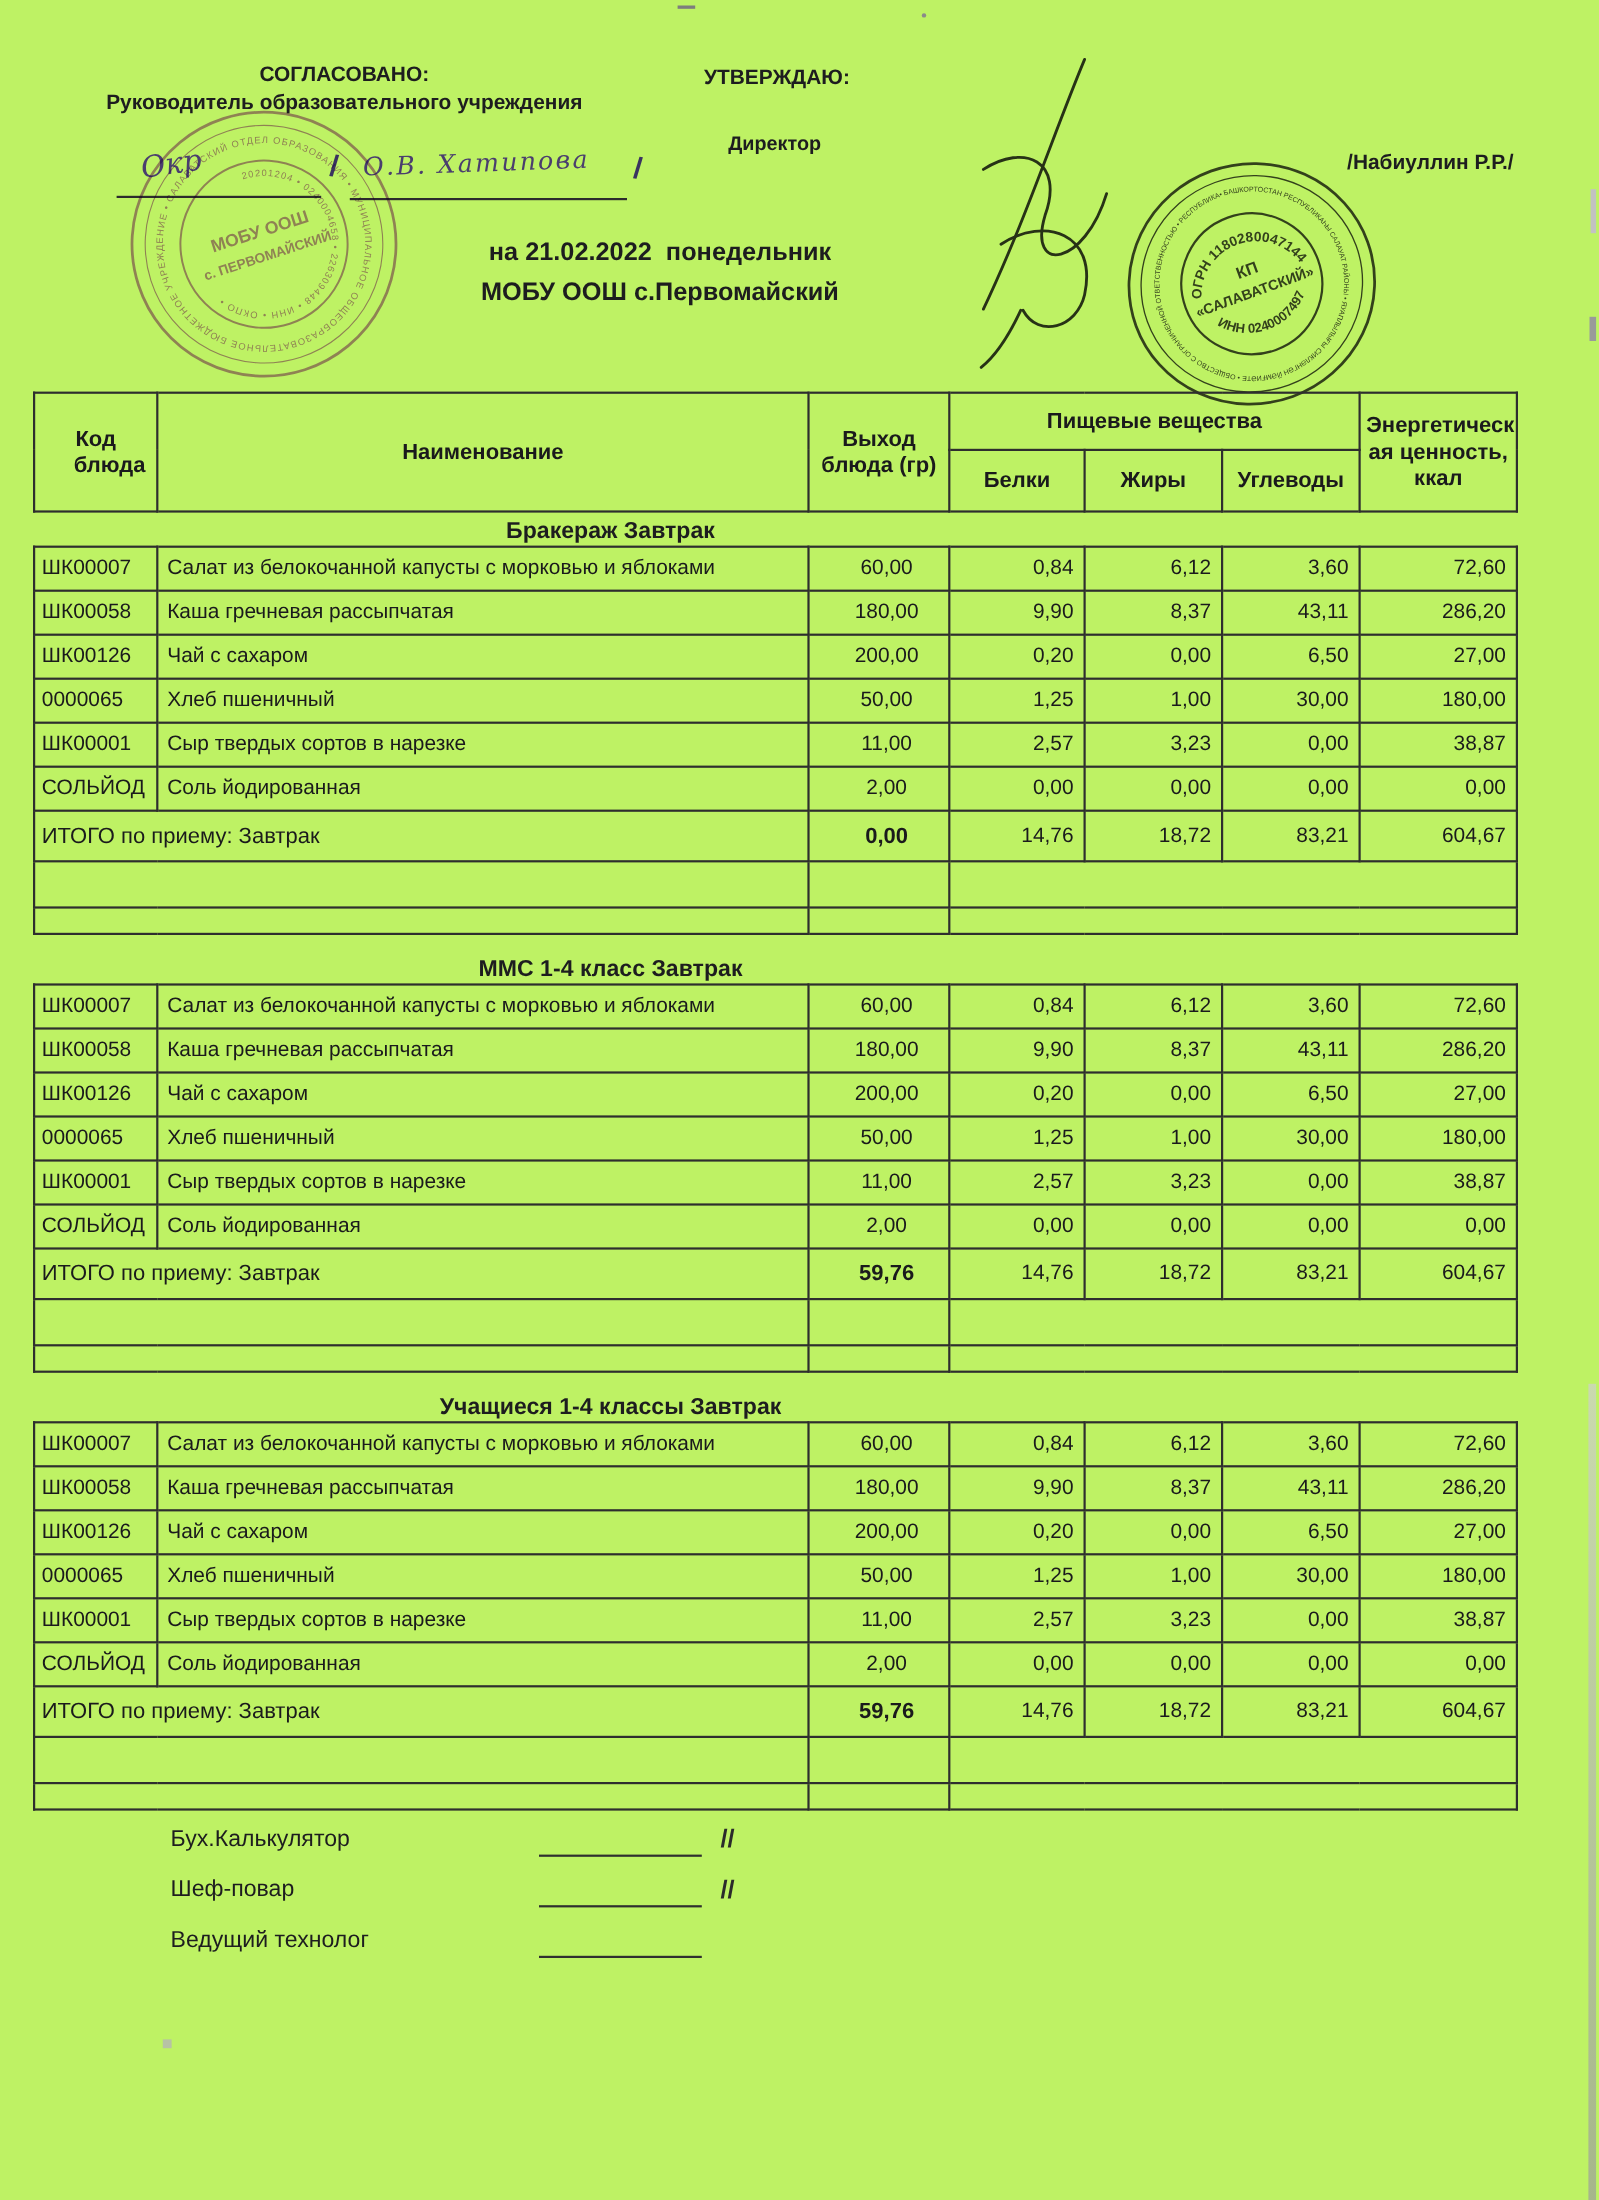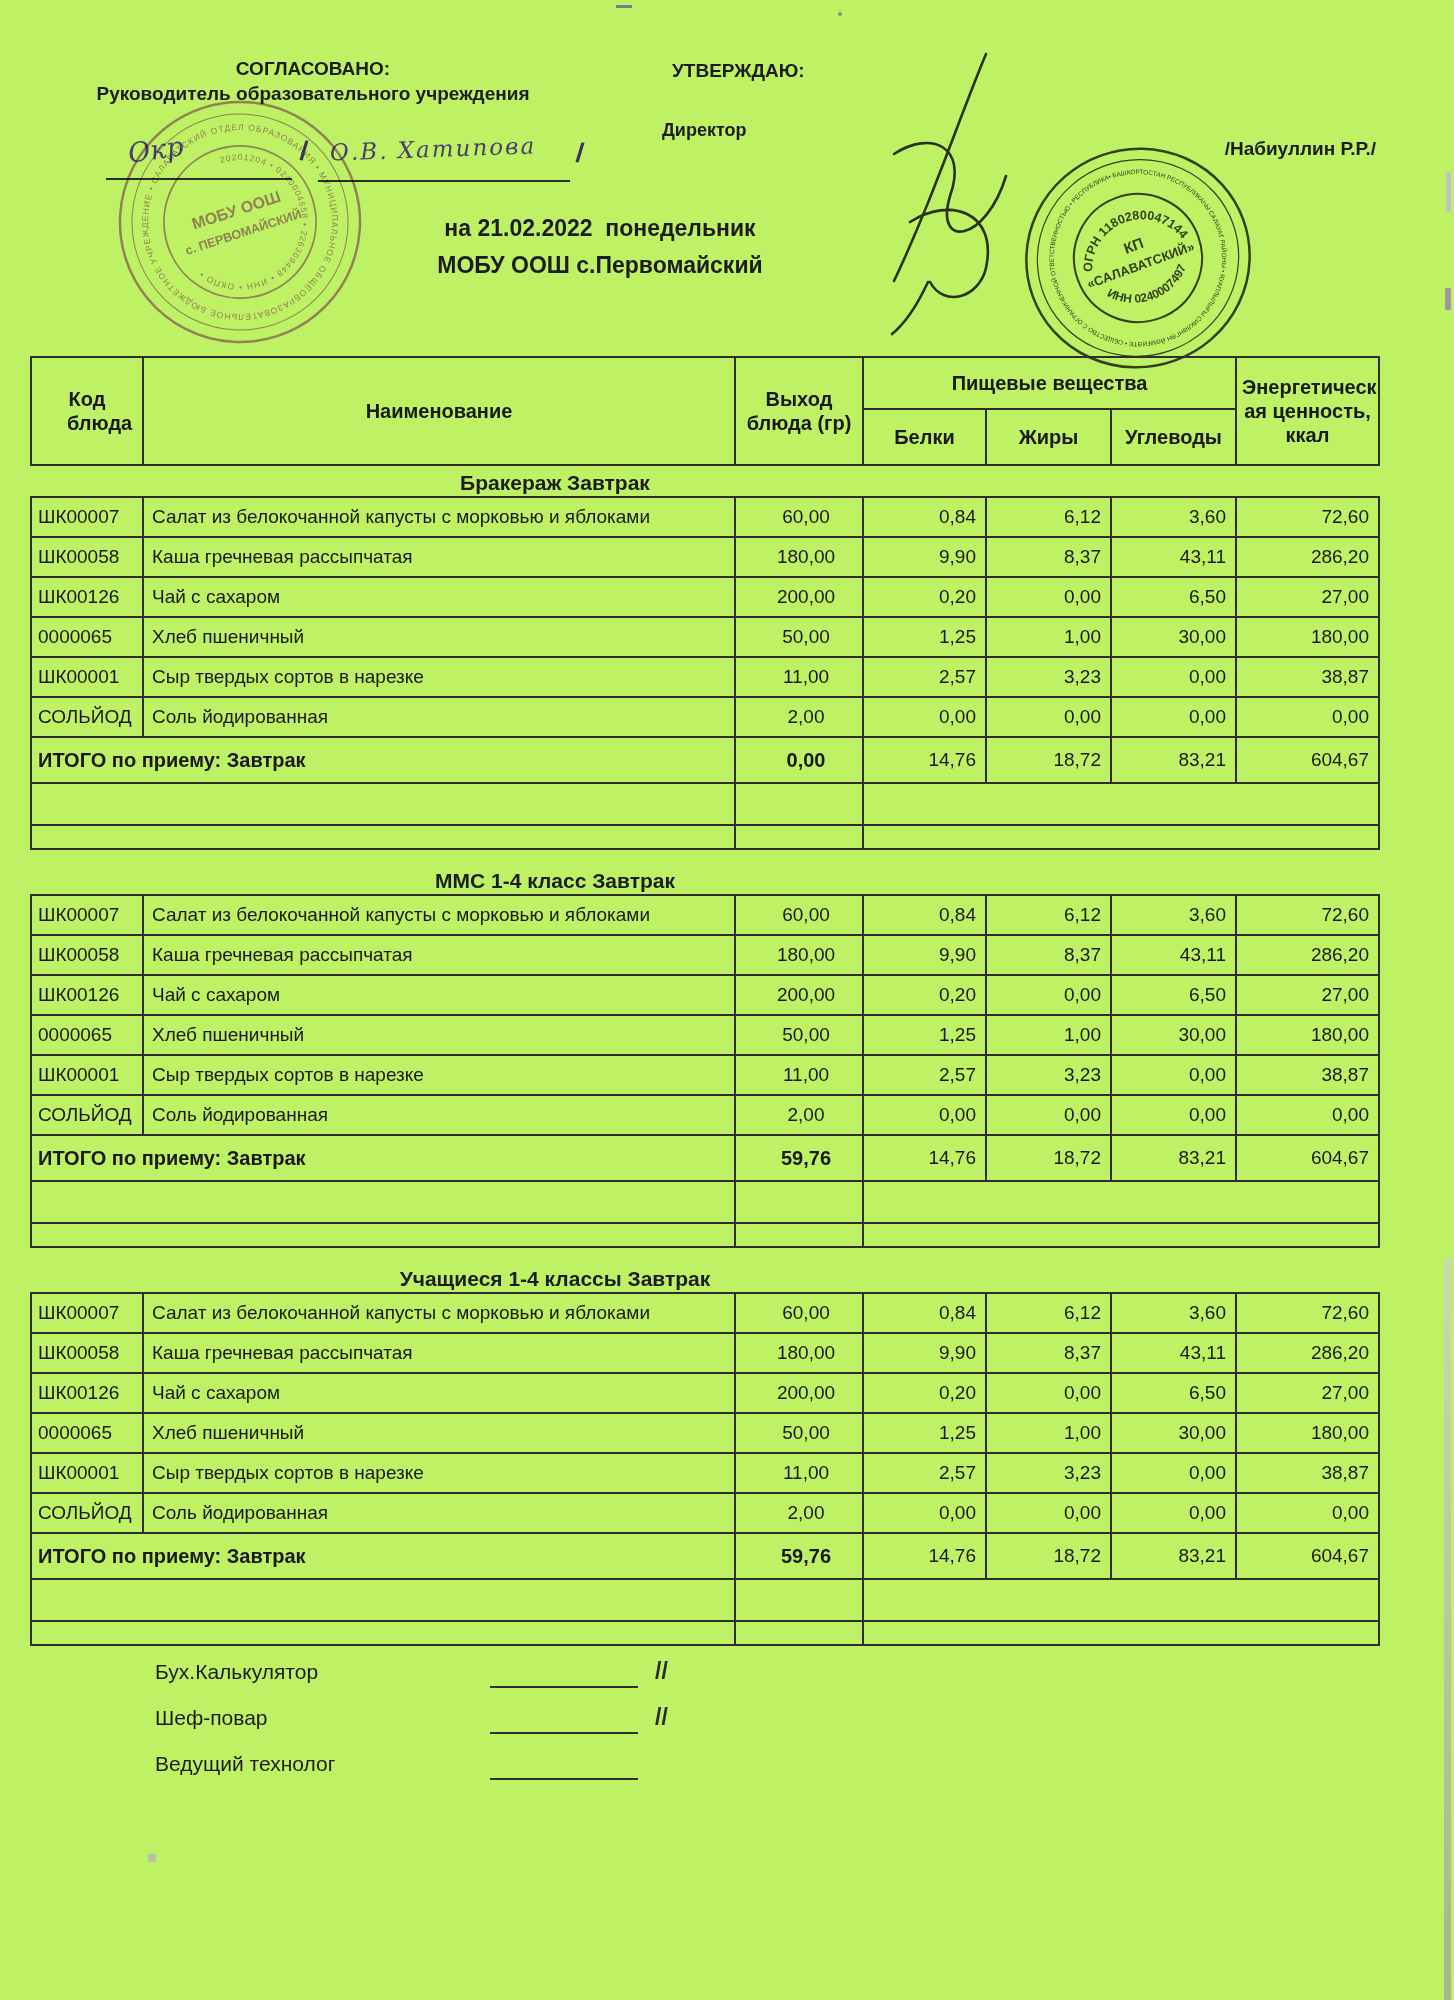--- a/index.html
+++ b/index.html
@@ -4,21 +4,21 @@
 <style>
   html,body{margin:0;padding:0;background:#e8e8e8;}
   .page{
     position:relative;width:1454px;height:2000px;margin:0 auto;
     background:#bef264;overflow:hidden;color:#1d1d1f;
     font-family:"Liberation Sans",sans-serif;
   }
   
   .agreed-block{position:absolute;left:30px;top:56px;width:566px;text-align:center;
     font-weight:bold;font-size:19px;line-height:25px;}
-  .approve-title{position:absolute;left:672px;top:60px;font-weight:bold;font-size:19px;}
+  .approve-title{position:absolute;left:640px;top:60px;font-weight:bold;font-size:19px;}
   .director-label{position:absolute;left:662px;top:120px;font-weight:bold;font-size:18px;}
   .nabiullin{position:absolute;left:1180px;top:138px;width:196px;text-align:right;
     font-weight:bold;font-size:19px;}
   .menu-title-block{position:absolute;left:300px;top:210px;width:600px;text-align:center;font-weight:bold;}
   .menu-title{font-size:27px;line-height:40px;}
   .menu-date{font-size:23px;line-height:37px;white-space:pre-wrap;}
   .menu-org{font-size:23px;line-height:36px;}
   
   .hand{font-family:"DejaVu Serif",serif;font-style:italic;color:#4a3e6e;}
   .sig-hand1{position:absolute;left:128px;top:134px;font-size:27px;transform:rotate(-8deg);}
@@ -43,21 +43,21 @@
   .sections{position:absolute;left:30px;top:470px;width:1390px;}
   .section-title{width:1050px;text-align:center;font-weight:bold;font-size:21px;
     height:26px;line-height:26px;}
   .section-gap{height:18px;}
   .menu-row{height:40px;}
   .c-code{padding-left:6px;}
   .c-name{padding-left:8px;}
   .c-out{text-align:center;padding-left:15px;}
   .c-num{text-align:right;padding-right:9px;}
   .total-row{height:46px;}
-  .c-total-label{font-weight:bold;font-size:20px;padding-left:6px;}
+  .c-total-label{font-weight:normal;font-size:20px;padding-left:6px;}
   .c-total-out{font-weight:bold;font-size:20px;}
   .empty-row-tall{height:42px;}
   .empty-row-short{height:24px;}
   
   .footer{position:absolute;left:155px;top:1660px;font-size:21px;}
   .f-row{position:relative;height:46px;}
   .f-label{display:inline-block;width:335px;}
   .f-line{position:absolute;left:335px;top:26px;width:148px;border-bottom:2px solid #2f2f2f;}
   .f-slash{position:absolute;left:500px;top:-2px;font-size:23px;font-weight:bold;color:#2b2b2b;}
   

